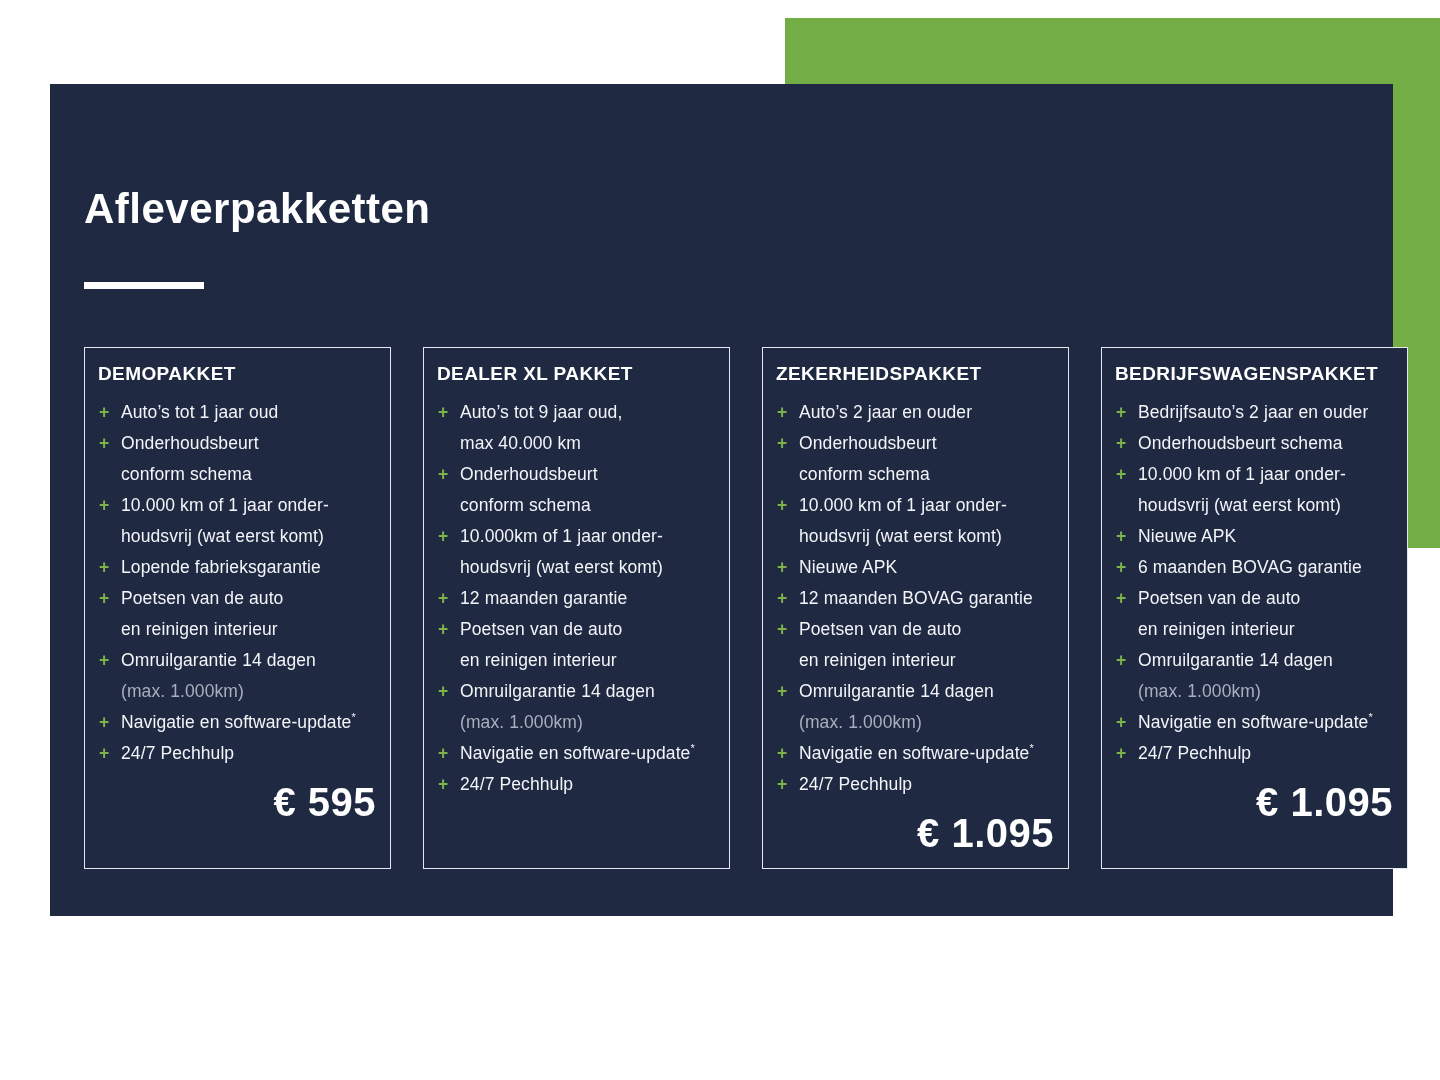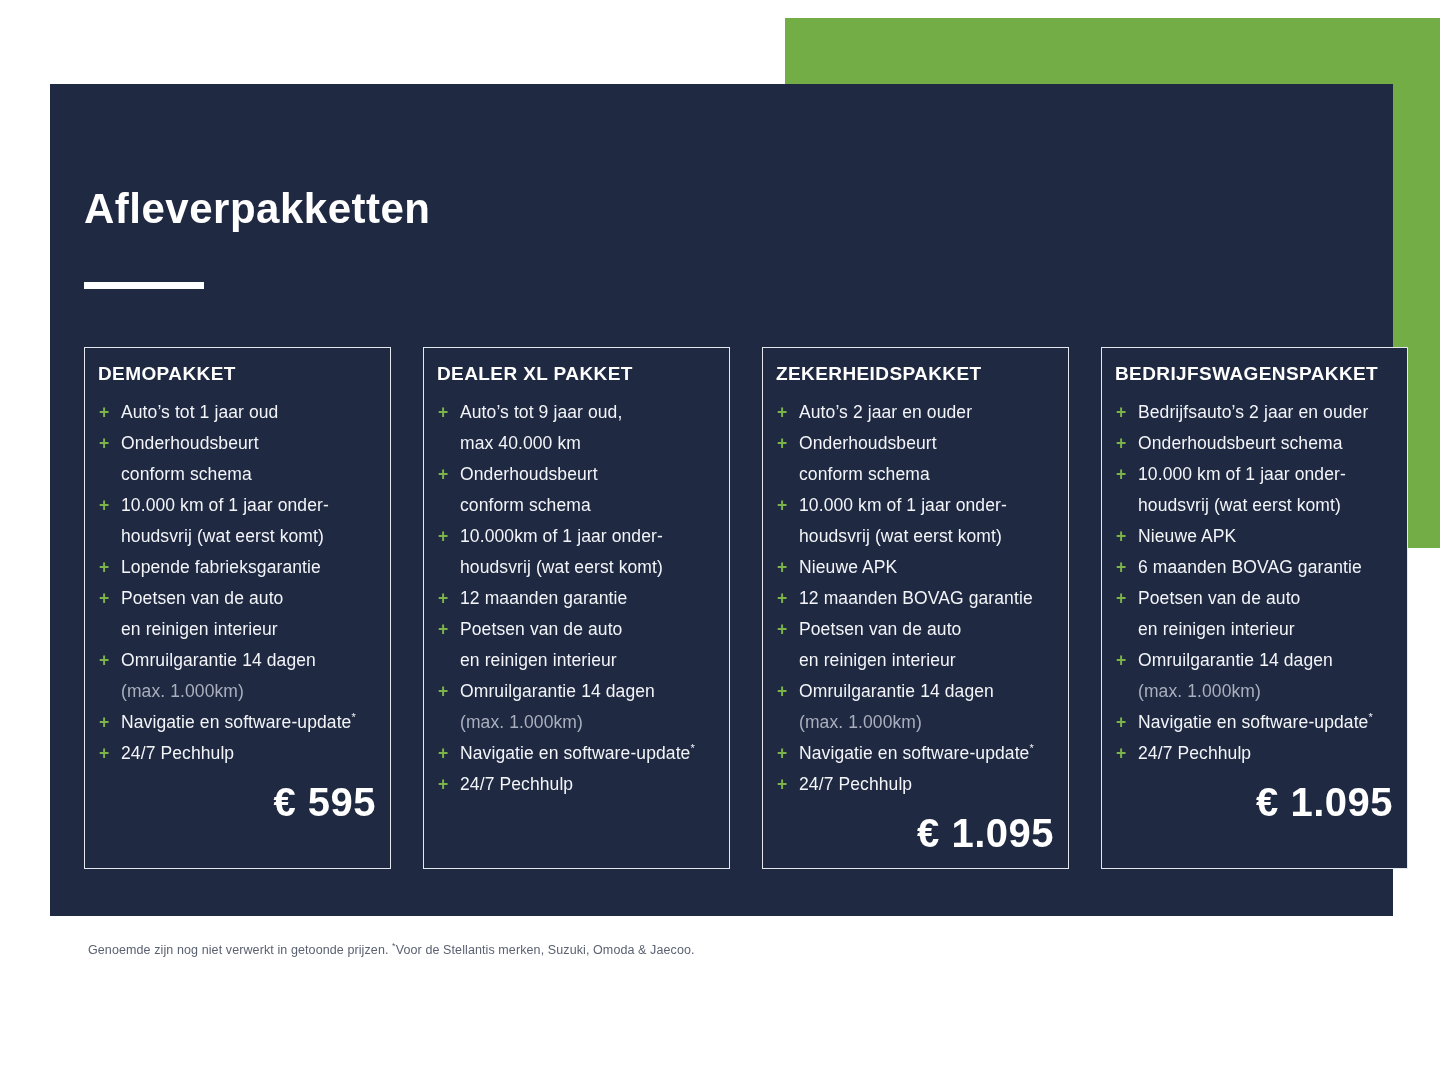--- a/index.html
+++ b/index.html
@@ -133,14 +133,13 @@
             <div class="line"><span class="plus">+</span><span>Omruilgarantie 14 dagen</span></div>
             <div class="line muted"><span>(max. 1.000km)</span></div>
             <div class="line"><span class="plus">+</span><span>Navigatie en software-update</span><sup>*</sup></div>
             <div class="line"><span class="plus">+</span><span>24/7 Pechhulp</span></div>
           </div>
     <div class="price">€ 1.095</div>
   </div>
 </div>
   </div>
 
-  <p class="footnote"><span>Genoemde zijn nog niet verwerkt in getoonde prijzen. </span><sup>*</sup><span>Voor de Stellantis merken, Suzuki, Omoda &amp; Jaecoo.</span></p>
 </div>
 
 </body></html>

